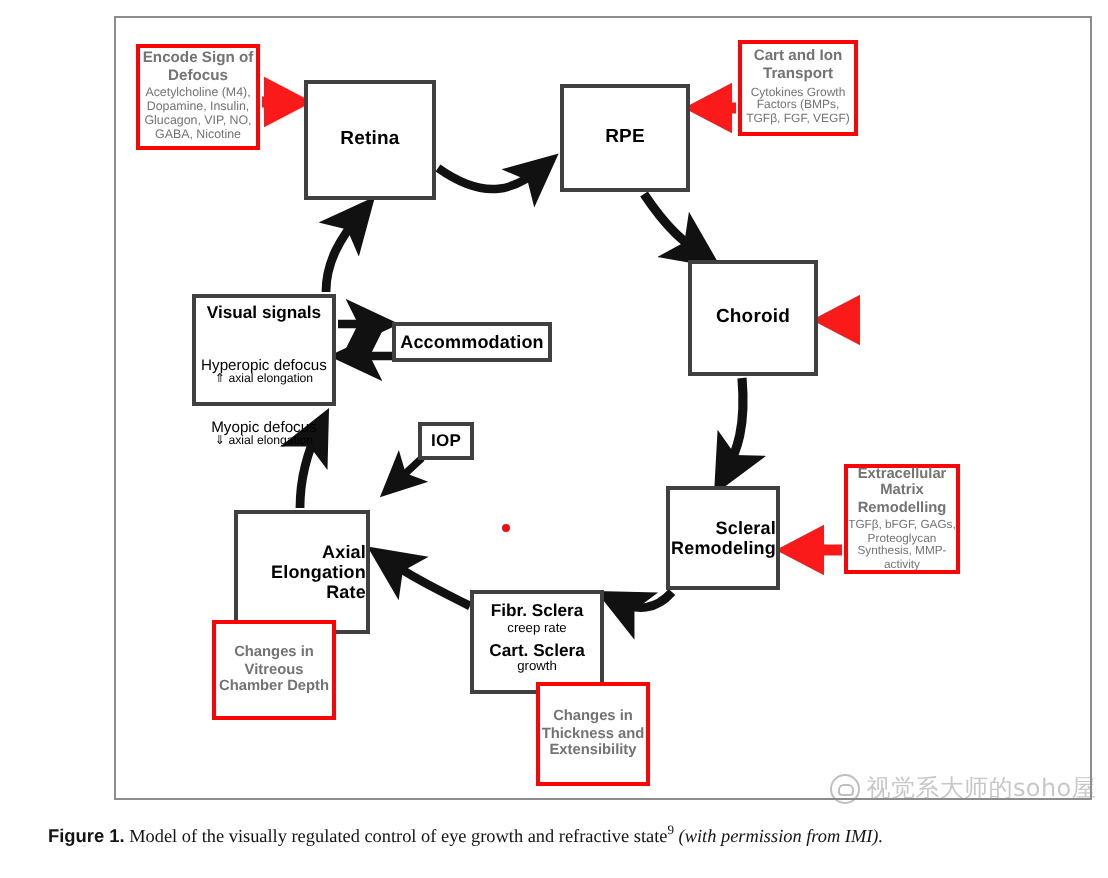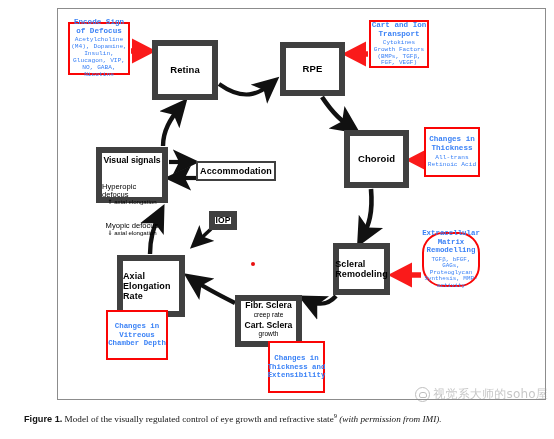--- a/index.html
+++ b/index.html
@@ -41,51 +41,50 @@
     top: 0;
     width: 554px;
     height: 439px;
     pointer-events: none;
   }
 
   
   .node {
     position: absolute;
     box-sizing: border-box;
-    border: 6px solid #404040;
+    border: 2px solid #404040;
     background: #ffffff;
     display: flex;
     flex-direction: column;
     align-items: center;
     justify-content: center;
-    text-align: left;
+    text-align: right;
     color: #000000;
     z-index: 4;
   }
   .node .title {
     font-weight: bold;
     line-height: 1.12;
     letter-spacing: 0.1px;
   }
 
   
   .redbox {
     position: absolute;
     box-sizing: border-box;
     border: 2px solid #fa0505;
     background: #ffffff;
     text-align: center;
-    color: #3b82f6;
+    color: #737373;
     display: flex;
     flex-direction: column;
     align-items: center;
     justify-content: center;
     z-index: 4;
     padding: 2px 0;
-    font-family: Liberation Mono, monospace;
   }
   .redbox .rb-title {
     font-weight: bold;
     line-height: 1.14;
   }
   .redbox .rb-body {
     font-weight: normal;
     line-height: 1.12;
     margin-top: 2px;
   }
@@ -109,21 +108,21 @@
   #node-visual .vs-small { font-size: 6.1px; line-height: 1.05; display:block; }
   #node-visual .vs-grp { margin-top: 17px; }
 
   #node-sclera .ss-b { font-weight: bold; font-size: 8.6px; line-height:1.1;}
   #node-sclera .ss-s { font-weight: normal; font-size: 6.6px; line-height:1.1; margin-bottom:3px;}
 
   
   #red-encode    { left: 68px;  top: 22px;  width: 62px; height: 53px; }
   #red-fluid     { left: 369px; top: 20px;  width: 60px; height: 48px; }
   #red-thickness { left: 424px; top:127px;  width: 56px; height: 50px; }
-  #red-ecm       { left: 422px; top:232px;  width: 58px; height: 55px; border-radius: 21px; }
+  #red-ecm       { left: 422px; top:232px;  width: 58px; height: 55px; }
   #red-vitreous  { left: 106px; top:310px;  width: 62px; height: 50px; }
   #red-cte       { left: 268px; top:341px;  width: 57px; height: 52px; }
 
   #red-encode .rb-title   { font-size: 7.6px; }
   #red-encode .rb-body    { font-size: 6.2px; }
   #red-fluid .rb-title    { font-size: 7.6px; }
   #red-fluid .rb-body     { font-size: 6.0px; }
   #red-thickness .rb-title{ font-size: 7.6px; }
   #red-thickness .rb-body { font-size: 6.2px; }
   #red-ecm .rb-title      { font-size: 7.4px; }
@@ -283,24 +282,20 @@
   <div class="redbox" id="red-encode">
     <span class="rb-title">Encode Sign of Defocus</span>
     <span class="rb-body">Acetylcholine (M4), Dopamine, Insulin, Glucagon, VIP, NO, GABA, Nicotine</span>
   </div>
 
   <div class="redbox" id="red-fluid">
     <span class="rb-title">Cart and Ion Transport</span>
     <span class="rb-body">Cytokines Growth Factors (BMPs, TGFβ, FGF, VEGF)</span>
   </div>
 
-  <div class="redbox" id="red-thickness">
-    <span class="rb-title">Changes in Thickness</span>
-    <span class="rb-body">All-trans Retinoic Acid</span>
-  </div>
 
   <div class="redbox" id="red-ecm">
     <span class="rb-title">Extracellular Matrix Remodelling</span>
     <span class="rb-body">TGFβ, bFGF, GAGs, Proteoglycan Synthesis, MMP-activity</span>
   </div>
 
   <div class="redbox" id="red-vitreous">
     <span class="rb-title">Changes in Vitreous Chamber Depth</span>
   </div>
 

